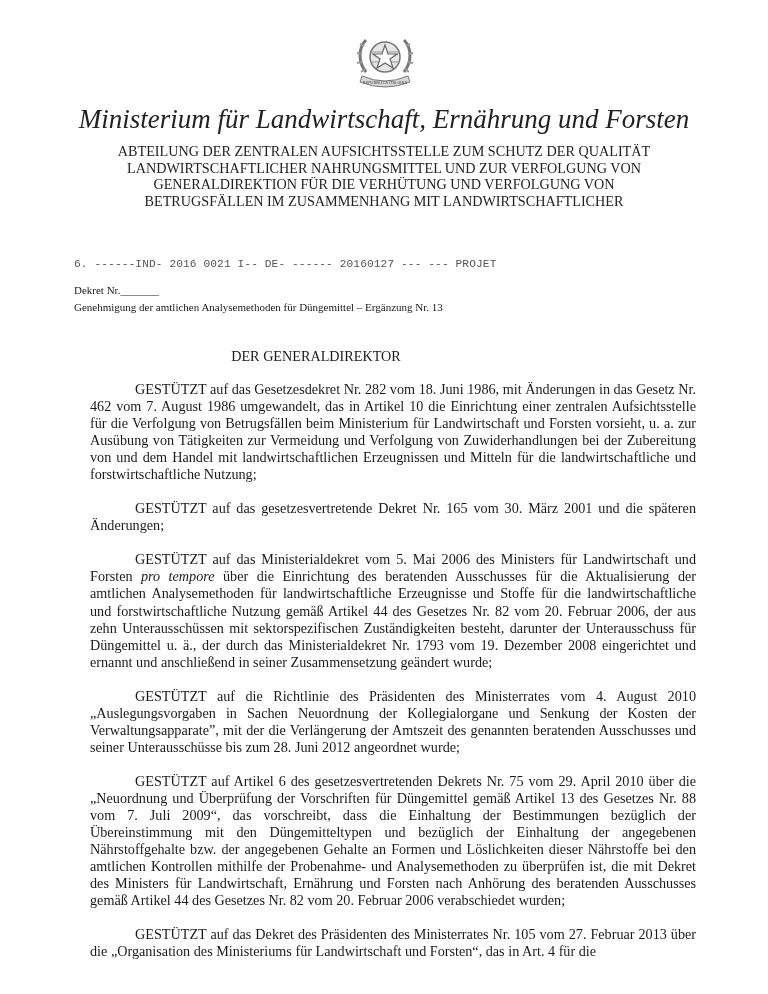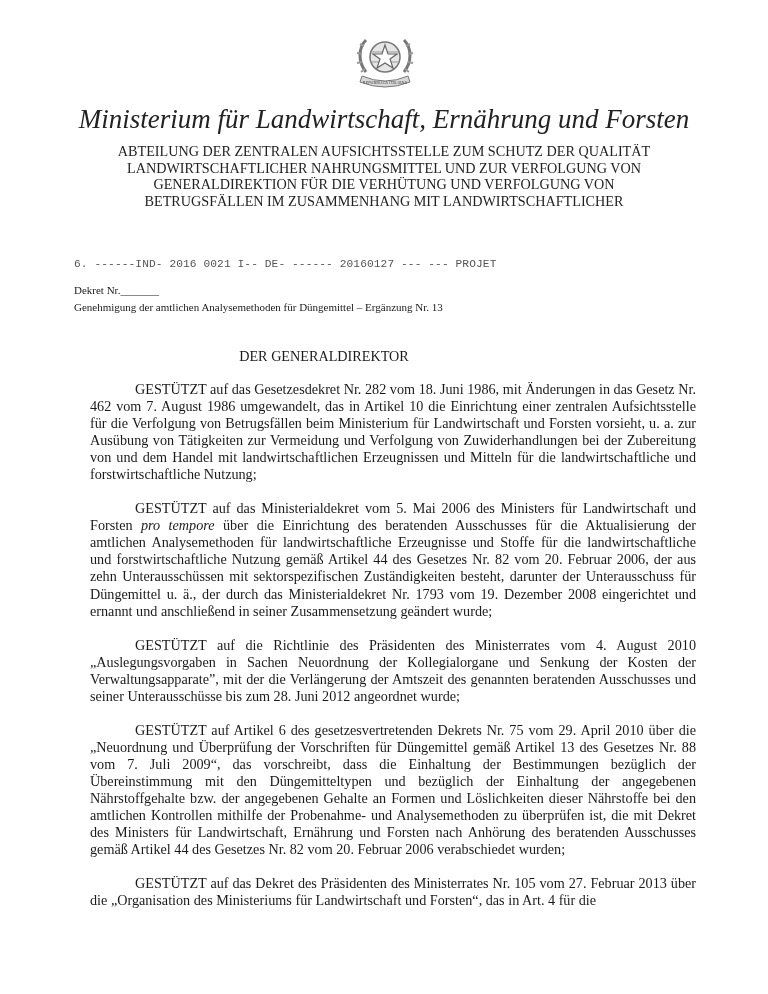--- a/index.html
+++ b/index.html
@@ -27,21 +27,21 @@
       font-size: 11.2px; color: #555; white-space: pre; letter-spacing: 0.1px;
     }
     .decree-no {
       position: absolute; left: 74px; top: 282px; font-size: 11px; line-height: 17px;
     }
     .decree-subject {
       position: absolute; left: 74px; top: 299px; font-size: 11px; line-height: 17px;
       white-space: nowrap;
     }
     .director-heading {
-      position: absolute; left: 8px; top: 348px; width: 632px; text-align: center;
+      position: absolute; left: 0; top: 348px; width: 632px; text-align: center;
       font-size: 14.2px; line-height: 17px;
     }
     .body-text {
       position: absolute; left: 74px; top: 381px; width: 622px;
       font-size: 14.2px; line-height: 17.05px;
     }
     .para {
       text-align: justify; text-indent: 45px; margin: 0 0 17px 16px;
     }
     .para .em { font-style: italic; }
@@ -81,19 +81,20 @@
 
   <div class="ref-line">6. ------IND- 2016 0021 I-- DE- ------ 20160127 --- --- PROJET</div>
 
   <div class="decree-no"><span>Dekret Nr.</span><span>_______</span></div>
   <div class="decree-subject">Genehmigung der amtlichen Analysemethoden für Düngemittel – Ergänzung Nr. 13</div>
 
   <div class="director-heading">DER GENERALDIREKTOR</div>
 
   <div class="body-text">
     <p class="para"><span>GESTÜTZT auf das Gesetzesdekret Nr. 282 vom 18. Juni 1986, mit Änderungen in das Gesetz Nr. 462 vom 7. August 1986 umgewandelt, das in Artikel 10 die Einrichtung einer zentralen Aufsichtsstelle für die Verfolgung von Betrugsfällen beim Ministerium für Landwirtschaft und Forsten vorsieht, u. a. zur Ausübung von Tätigkeiten zur Vermeidung und Verfolgung von Zuwiderhandlungen bei der Zubereitung von und dem Handel mit landwirtschaftlichen Erzeugnissen und Mitteln für die landwirtschaftliche und forstwirtschaftliche Nutzung;</span></p>
+    <p class="para"><span>GESTÜTZT auf das gesetzesvertretende Dekret Nr. 165 vom 30. März 2001 und die späteren Änderungen;</span></p>
     <p class="para"><span>GESTÜTZT auf das Ministerialdekret vom 5. Mai 2006 des Ministers für Landwirtschaft und Forsten </span><span class="em">pro tempore</span><span> über die Einrichtung des beratenden Ausschusses für die Aktualisierung der amtlichen Analysemethoden für landwirtschaftliche Erzeugnisse und Stoffe für die landwirtschaftliche und forstwirtschaftliche Nutzung gemäß Artikel 44 des Gesetzes Nr. 82 vom 20. Februar 2006, der aus zehn Unterausschüssen mit sektorspezifischen Zuständigkeiten besteht, darunter der Unterausschuss für Düngemittel u. ä., der durch das Ministerialdekret Nr. 1793 vom 19. Dezember 2008 eingerichtet und ernannt und anschließend in seiner Zusammensetzung geändert wurde;</span></p>
     <p class="para"><span>GESTÜTZT auf die Richtlinie des Präsidenten des Ministerrates vom 4. August 2010 „Auslegungsvorgaben in Sachen Neuordnung der Kollegialorgane und Senkung der Kosten der Verwaltungsapparate”, mit der die Verlängerung der Amtszeit des genannten beratenden Ausschusses und seiner Unterausschüsse bis zum 28. Juni 2012 angeordnet wurde;</span></p>
     <p class="para"><span>GESTÜTZT auf Artikel 6 des gesetzesvertretenden Dekrets Nr. 75 vom 29. April 2010 über die „Neuordnung und Überprüfung der Vorschriften für Düngemittel gemäß Artikel 13 des Gesetzes Nr. 88 vom 7. Juli 2009“, das vorschreibt, dass die Einhaltung der Bestimmungen bezüglich der Übereinstimmung mit den Düngemitteltypen und bezüglich der Einhaltung der angegebenen Nährstoffgehalte bzw. der angegebenen Gehalte an Formen und Löslichkeiten dieser Nährstoffe bei den amtlichen Kontrollen mithilfe der Probenahme- und Analysemethoden zu überprüfen ist, die mit Dekret des Ministers für Landwirtschaft, Ernährung und Forsten nach Anhörung des beratenden Ausschusses gemäß Artikel 44 des Gesetzes Nr. 82 vom 20. Februar 2006 verabschiedet wurden;</span></p>
     <p class="para"><span>GESTÜTZT auf das Dekret des Präsidenten des Ministerrates Nr. 105 vom 27. Februar 2013 über die „Organisation des Ministeriums für Landwirtschaft und Forsten“, das in Art. 4 für die</span></p>
   </div>
 
 </div>
 
 </body></html>

